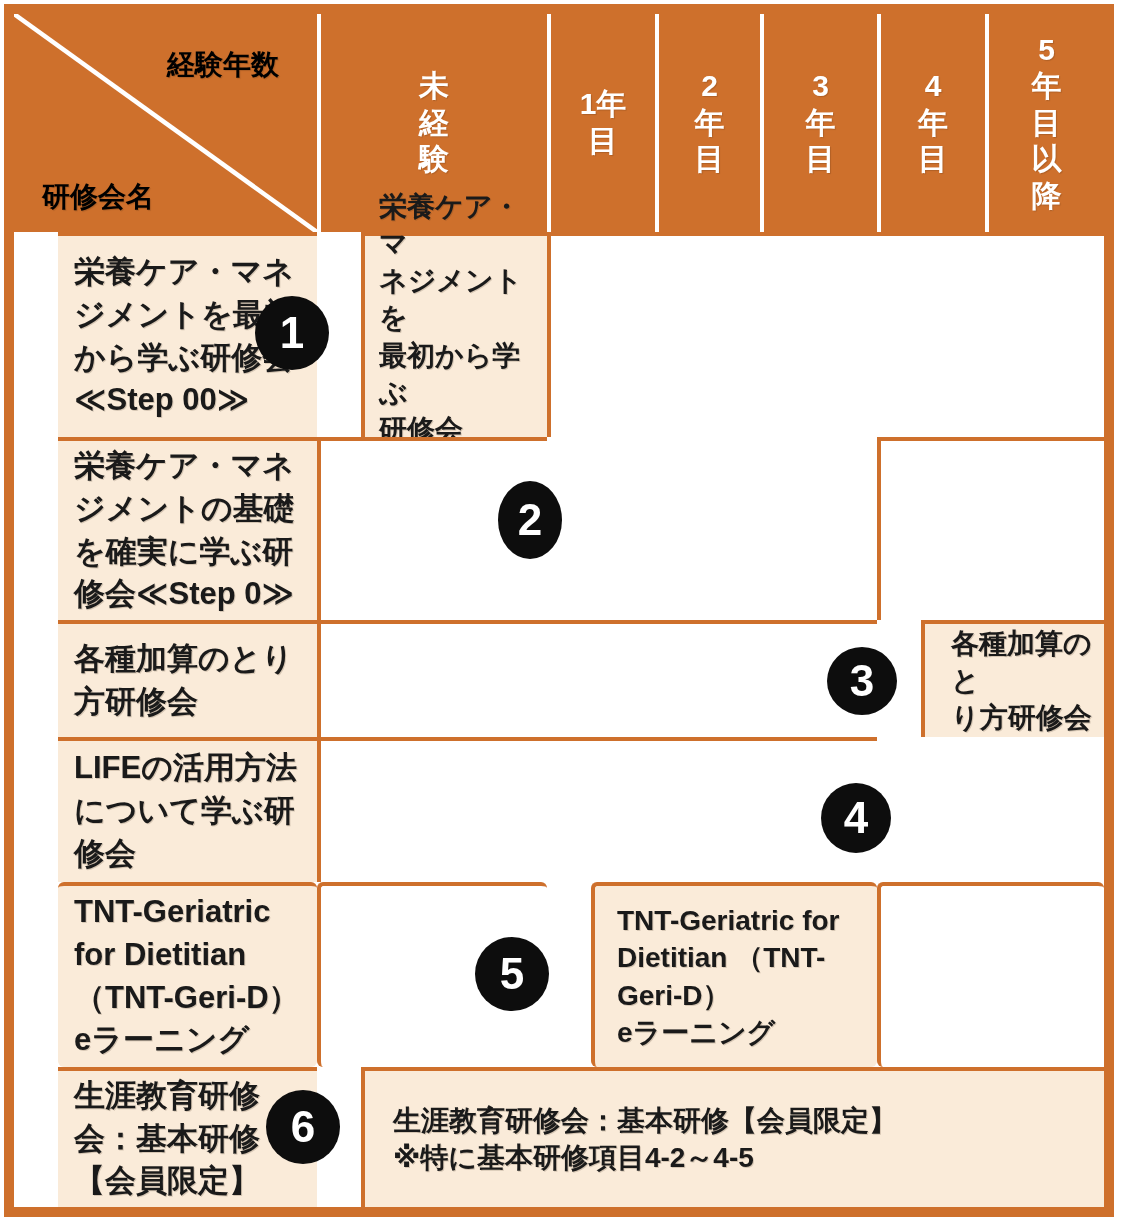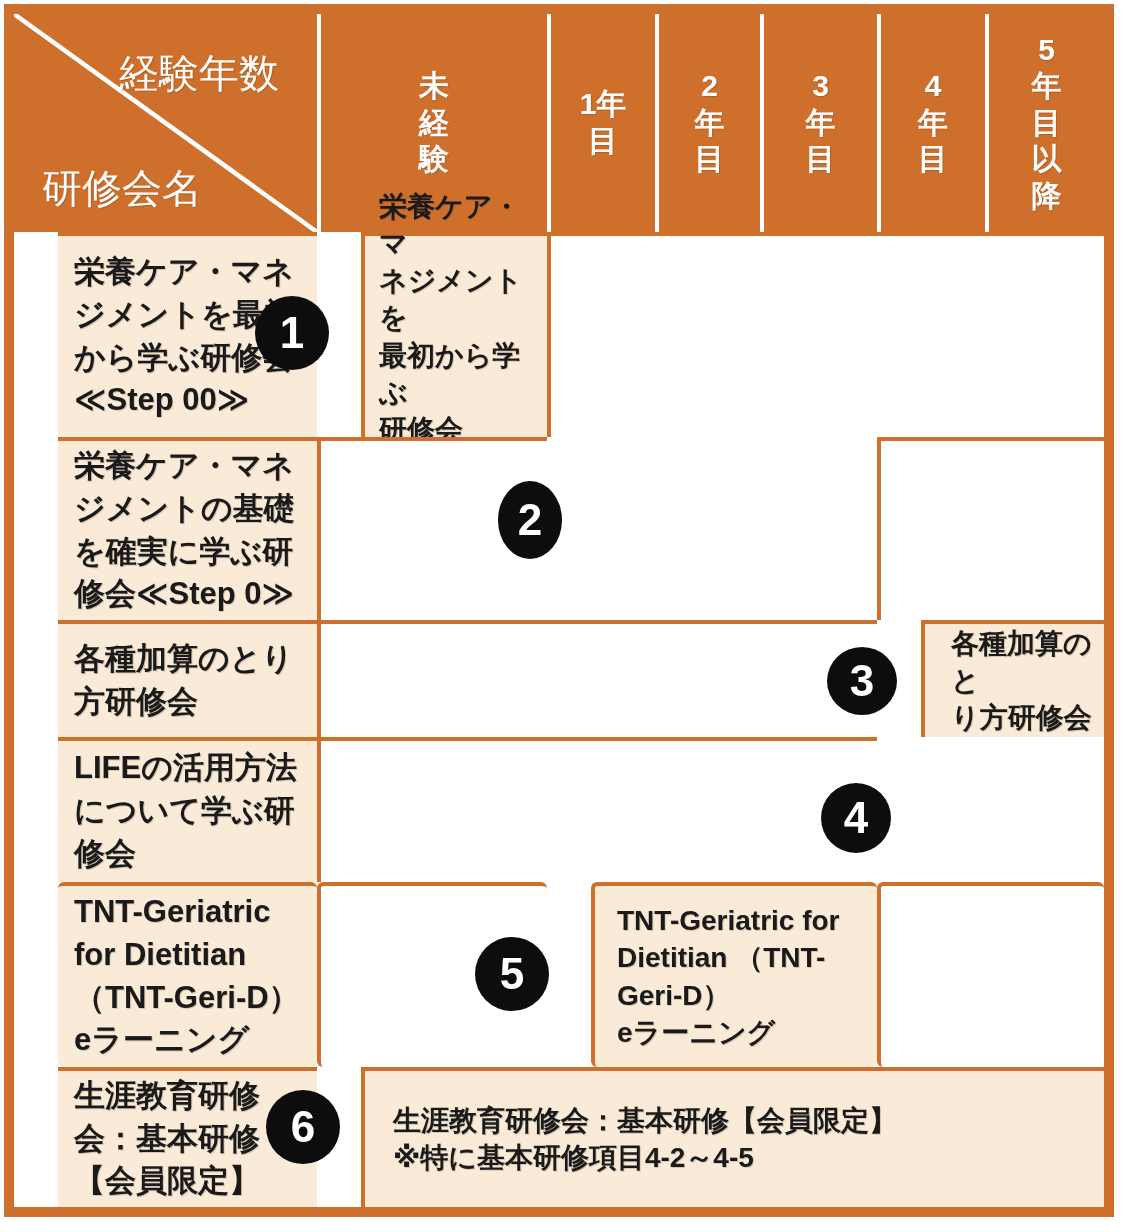--- a/index.html
+++ b/index.html
@@ -22,21 +22,21 @@
     display:flex;align-items:center;justify-content:center;
     text-align:center;white-space:pre-line;
     font-size:30px;font-weight:700;line-height:1.22;
     border-left:4px solid #ffffff;
     text-shadow:1px 1px 1px rgba(0,0,0,0.15);
     grid-row:1;
   }
   .corner{background:#CE702C;grid-row:1;grid-column:1;position:relative;overflow:hidden;}
   .corner svg{position:absolute;left:0;top:0;}
   .corner .lbl{
-    position:absolute;color:#ffffff;font-size:40px;font-weight:400;
+    position:absolute;color:#000000;font-size:28px;font-weight:700;
     text-shadow:1px 1px 1px rgba(0,0,0,0.15);white-space:nowrap;
   }
   .corner .lbl-top{top:32px;right:38px;}
   .corner .lbl-bottom{bottom:16px;left:28px;}
   
   .bt{border-top:4px solid #CE702C;}
   .bl{border-left:4px solid #CE702C;}
   .cream{background:#FAEBD9;margin-left:44px;}
   .white{background:#ffffff;}
   .txt{

